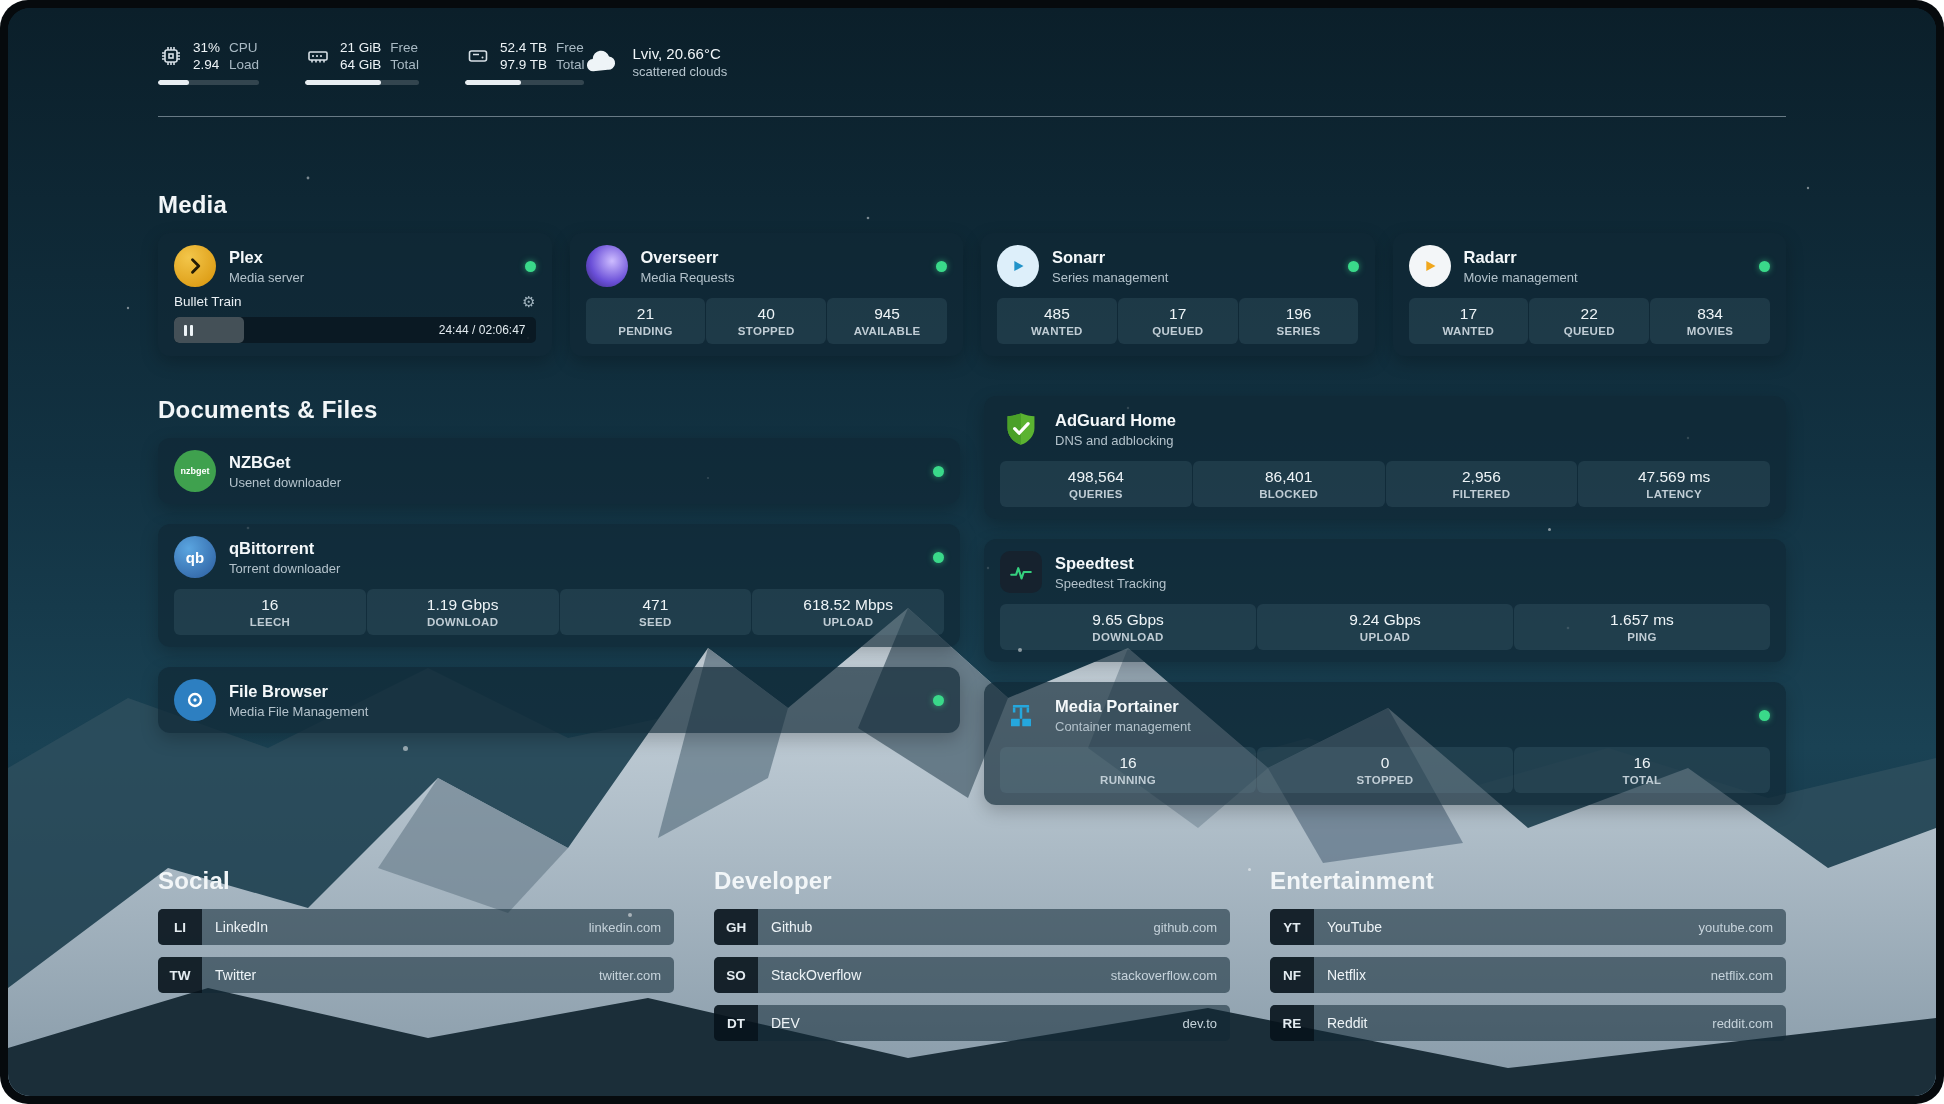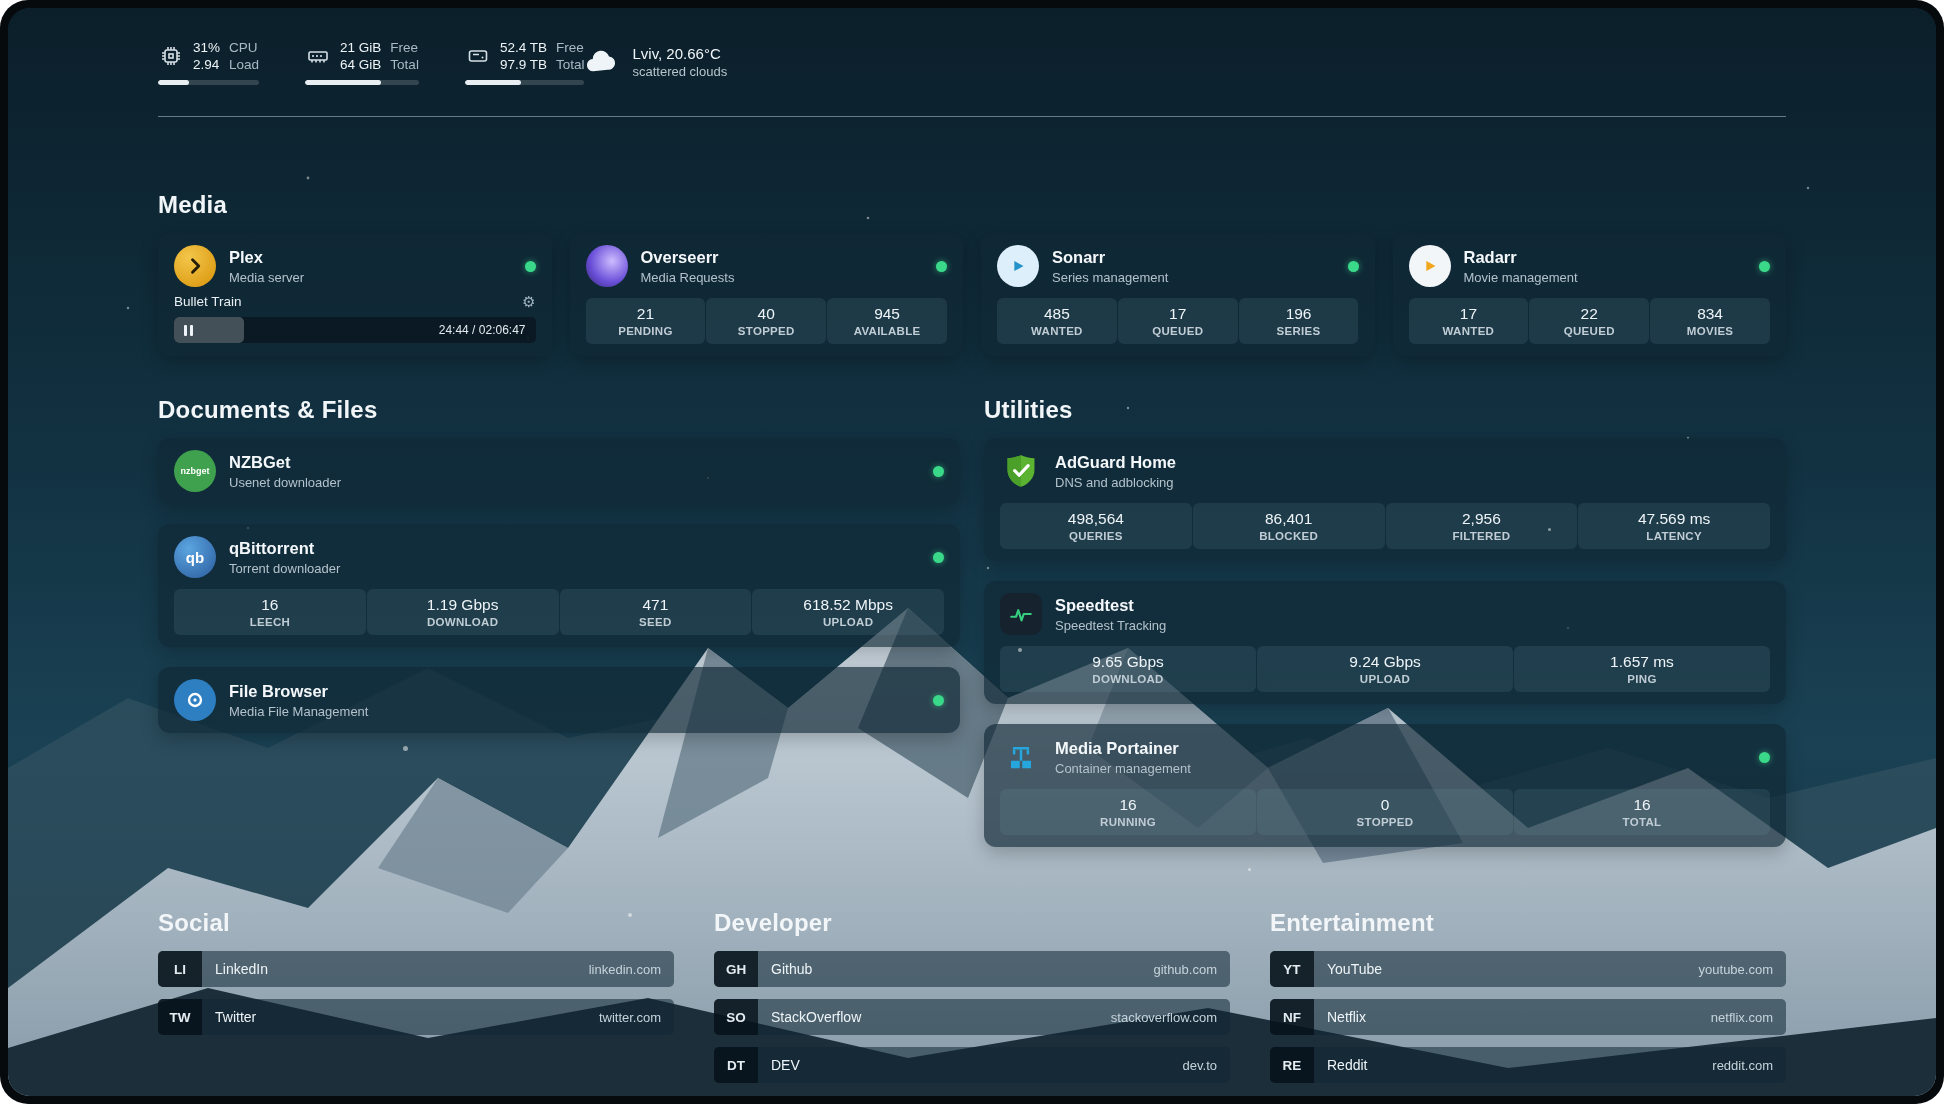--- a/index.html
+++ b/index.html
@@ -447,21 +447,20 @@
             <div class="card-meta">
               <div class="card-title">File Browser</div>
               <div class="card-sub">Media File Management</div>
             </div>
             <span class="status-dot"></span>
           </div>
         </div>
       </div>
 
       <div class="col">
-        <h2 class="section">Utilities</h2>
 
         <div class="card">
           <div class="card-head">
             <span class="app-icon icon-adguard">
               <svg width="38" height="38" viewBox="0 0 24 24">
                 <path d="M12 2c3 1.2 6 1.8 8.5 2v7.3c0 5-3.6 8.8-8.5 10.7C7.1 20.1 3.5 16.3 3.5 11.3V4C6 3.8 9 3.2 12 2z" fill="#5bb331"></path>
                 <path d="M12 2C9 3.2 6 3.8 3.5 4v7.3c0 5 3.6 8.8 8.5 10.7z" fill="#4aa028"></path>
                 <path d="M8 11.8l2.8 2.9L16.5 8.6" fill="none" stroke="#fff" stroke-width="2" stroke-linecap="round" stroke-linejoin="round"></path>
               </svg>
             </span>

